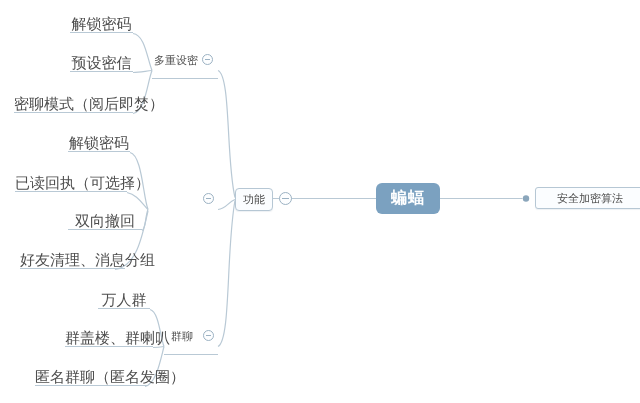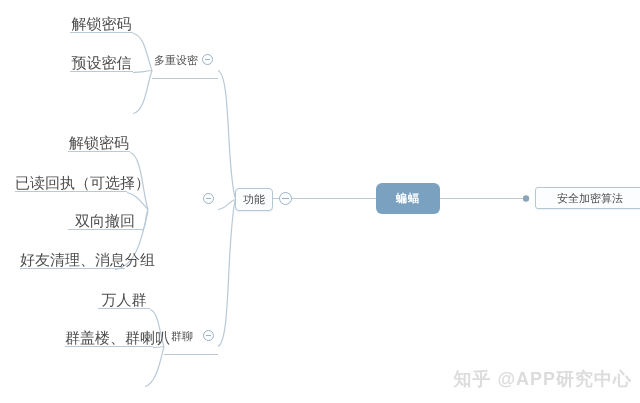--- a/index.html
+++ b/index.html
@@ -36,21 +36,21 @@
   .collapse.big::after{top:5px;}
 
   .nodebox{
     position:absolute;border:1px solid var(--node-border);border-radius:4px;
     background:var(--node-fill);color:var(--text);font-size:11px;
     display:flex;align-items:center;justify-content:center;white-space:nowrap;
     box-shadow:0 1px 1px rgba(140,160,180,.15);
   }
   .rootbox{
     position:absolute;border-radius:6px;background:var(--root-fill);
-    color:var(--root-text);font-size:11px;font-weight:bold;
+    color:var(--root-text);font-size:16px;font-weight:bold;
     display:flex;align-items:center;justify-content:center;white-space:nowrap;
     letter-spacing:1px;
   }
   .watermark{
     position:absolute;right:8px;bottom:12px;font-size:18px;font-weight:bold;
     color:var(--watermark);letter-spacing:1px;
     text-shadow:1px 1px 0 #ffffff,-1px -1px 1px #ffffff;
   }
 </style>
 </head>
@@ -78,38 +78,39 @@
     <path class="connector" d="M142,230.5 C146,229 145,217 148,209.5"></path>
     <path class="connector" d="M115,269.5 C136,267 142,238 148,211"></path>
 
     <path class="connector" d="M150,309.5 C159,312 160,336 164,346.5"></path>
     <path class="connector" d="M153,347.5 C157,347.5 161,347 164,346.5"></path>
     <path class="connector" d="M145,386.5 C156,384 160,362 164,346.5"></path>
   </svg>
 
   <div class="leaf" style="left:70px;top:17px;width:63px;">解锁密码</div>
   <div class="leaf" style="left:70px;top:56px;width:63px;">预设密信</div>
+  <div class="leaf" style="left:14px;top:97px;width:119px;">密聊模式（阅后即焚）</div>
 
   <div class="leaf" style="left:68px;top:136px;width:62px;">解锁密码</div>
   <div class="leaf" style="left:15px;top:176px;width:112px;">已读回执（可选择）</div>
   <div class="leaf" style="left:68px;top:214px;width:74px;">双向撤回</div>
   <div class="leaf" style="left:20px;top:253px;width:105px;">好友清理、消息分组</div>
 
   <div class="leaf" style="left:98px;top:293px;width:52px;">万人群</div>
   <div class="leaf" style="left:65px;top:331px;width:88px;">群盖楼、群喇叭</div>
+  <div class="leaf" style="left:35px;top:370px;width:112px;">匿名群聊（匿名发圈）</div>
 
   <div class="branch" style="left:152px;top:54px;width:66px;">多重设密</div>
   <span class="collapse" style="left:202px;top:54px;"></span>
 
   <span class="collapse" style="left:203px;top:193px;"></span>
 
   <div class="branch" style="left:164px;top:330px;width:54px;">群聊</div>
   <span class="collapse" style="left:203px;top:330px;"></span>
 
   <div class="nodebox" style="left:235px;top:188px;width:38px;height:23px;">功能</div>
   <span class="collapse big" style="left:279px;top:192px;"></span>
 
   <div class="rootbox" style="left:376px;top:183px;width:64px;height:31px;">蝙蝠</div>
 
   <div class="nodebox" style="left:535px;top:187px;width:110px;height:22px;border-radius:3px;">安全加密算法</div>
 
-  <div class="watermark">知乎 @APP研究中心</div>
 </div>
 
 </body></html>

